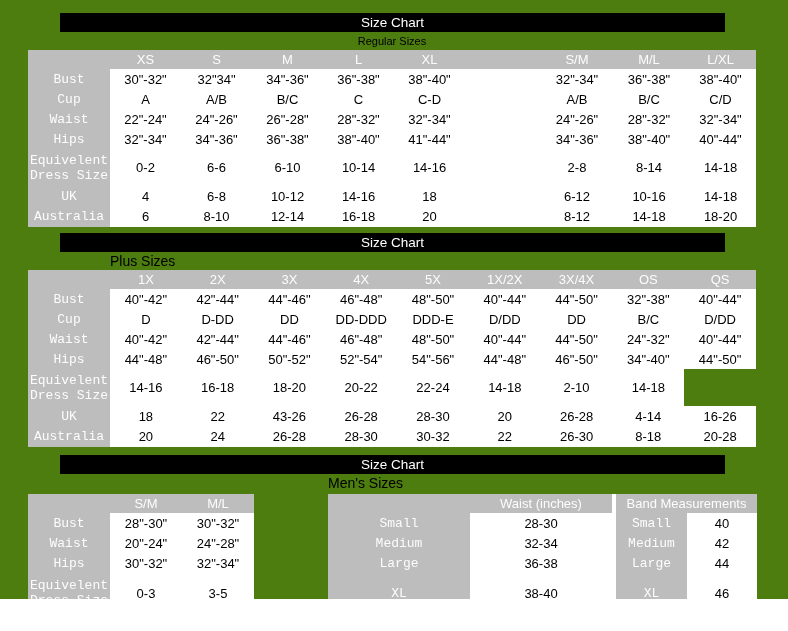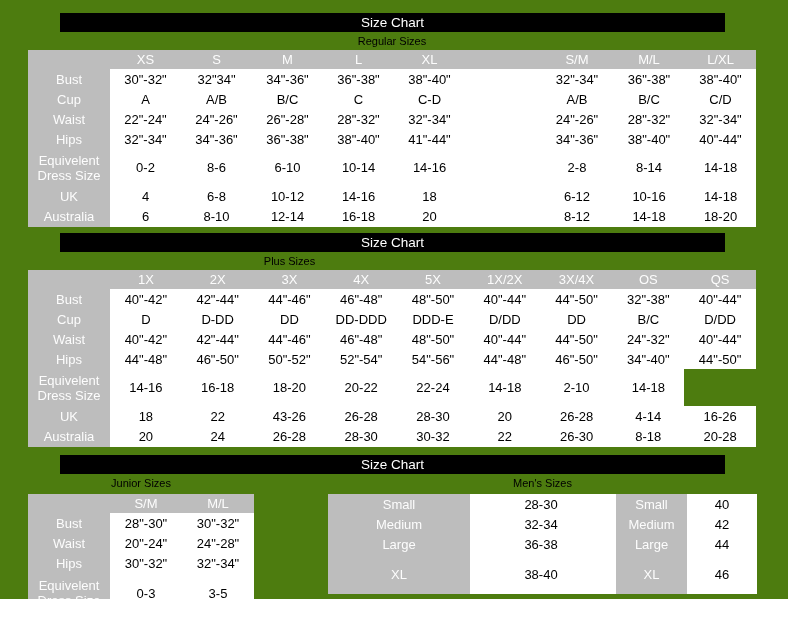--- a/index.html
+++ b/index.html
@@ -12,21 +12,21 @@
   .bar{
     margin-left:60px;width:665px;height:19px;background:#000;color:#fff;
     font-size:13.5px;line-height:19px;text-align:center;
   }
   .bar1{margin-top:13px;}
   .bar2{margin-top:6px;}
   .bar3{margin-top:8px;}
   
   .title-center{height:18px;line-height:18px;text-align:center;font-size:11px;color:#000;}
   .title-row{position:relative;height:18px;}
-  .title-row span{position:absolute;top:0;height:18px;line-height:18px;font-size:11px;text-align:center;color:#000;}
+  .title-row span{position:absolute;top:0;height:18px;line-height:18px;font-size:14px;text-align:left;color:#000;}
   .title-plus-left{left:82px;width:359px;}
   .title-plus-right{left:584px;width:144px;}
   .title-row.bottom{height:20px;}
   .title-junior{left:0;width:226px;}
   .title-mens{left:300px;width:429px;}
   
   .trow{display:grid;}
   .t-regular .trow{grid-template-columns:82px 71px 71px 71px 71px 71px 76px 72px 72px 71px;}
   .t-plus{width:728px;}
   .t-plus .trow{grid-template-columns:82px repeat(9,1fr);}
@@ -36,21 +36,21 @@
   .r20{height:20px;}
   .r21{height:21px;}
   .r37{height:37px;}
   .r40{height:40px;}
   .c{
     display:flex;align-items:center;justify-content:center;
     font-size:13px;background:#fff;color:#000;text-align:center;line-height:15px;
   }
   .g{background:#bdbdbd;color:#fdfdfd;}
   .sp{background:#ffffff;}
-  .lab{padding:0 2px;}
+  .lab{padding:0 2px;font-family:Liberation Mono, monospace;}
   
   .bottom-tables{display:flex;align-items:flex-start;}
   .t-mens{margin-left:74px;}
 </style>
 </head>
 <body>
 
 <div class="page">
 
   <div class="bar bar1">Size Chart</div>
@@ -113,21 +113,21 @@
           <div class="c">38"-40"</div>
           <div class="c">41"-44"</div>
           <div class="c sp"></div>
           <div class="c">34"-36"</div>
           <div class="c">38"-40"</div>
           <div class="c">40"-44"</div>
         </div>
         <div class="trow r37">
           <div class="c g lab">Equivelent Dress Size</div>
           <div class="c">0-2</div>
-          <div class="c">8-6</div>
+          <div class="c">6-6</div>
           <div class="c">6-10</div>
           <div class="c">10-14</div>
           <div class="c">14-16</div>
           <div class="c sp"></div>
           <div class="c">2-8</div>
           <div class="c">8-14</div>
           <div class="c">14-18</div>
         </div>
         <div class="trow r20">
           <div class="c g lab">UK</div>
@@ -256,21 +256,20 @@
           <div class="c">26-30</div>
           <div class="c">8-18</div>
           <div class="c">20-28</div>
         </div>
       </div>
   </div>
 
   <div class="bar bar3">Size Chart</div>
   <div class="content">
     <div class="title-row bottom">
-      <span class="title-junior">Junior Sizes</span>
       <span class="title-mens">Men's Sizes</span>
     </div>
     <div class="bottom-tables">
       <div class="t-junior" id="table-junior">
           <div class="trow rh">
             <div class="c g"></div>
             <div class="c g">S/M</div>
             <div class="c g">M/L</div>
           </div>
           <div class="trow r20">
@@ -288,20 +287,26 @@
             <div class="c">30"-32"</div>
             <div class="c">32"-34"</div>
           </div>
           <div class="trow r40">
             <div class="c g lab">Equivelent Dress Size</div>
             <div class="c">0-3</div>
             <div class="c">3-5</div>
           </div>
         </div>
       <div class="t-mens" id="table-mens">
+          <div class="trow rh">
+            <div class="c g"></div>
+            <div class="c g">Waist (inches)</div>
+            <div class="c sp"></div>
+            <div class="c g" style="grid-column: 4 / span 2;">Band Measurements</div>
+          </div>
           <div class="trow r20">
             <div class="c g lab">Small</div>
             <div class="c">28-30</div>
             <div class="c sp"></div>
             <div class="c g lab">Small</div>
             <div class="c">40</div>
           </div>
           <div class="trow r20">
             <div class="c g lab">Medium</div>
             <div class="c">32-34</div>

